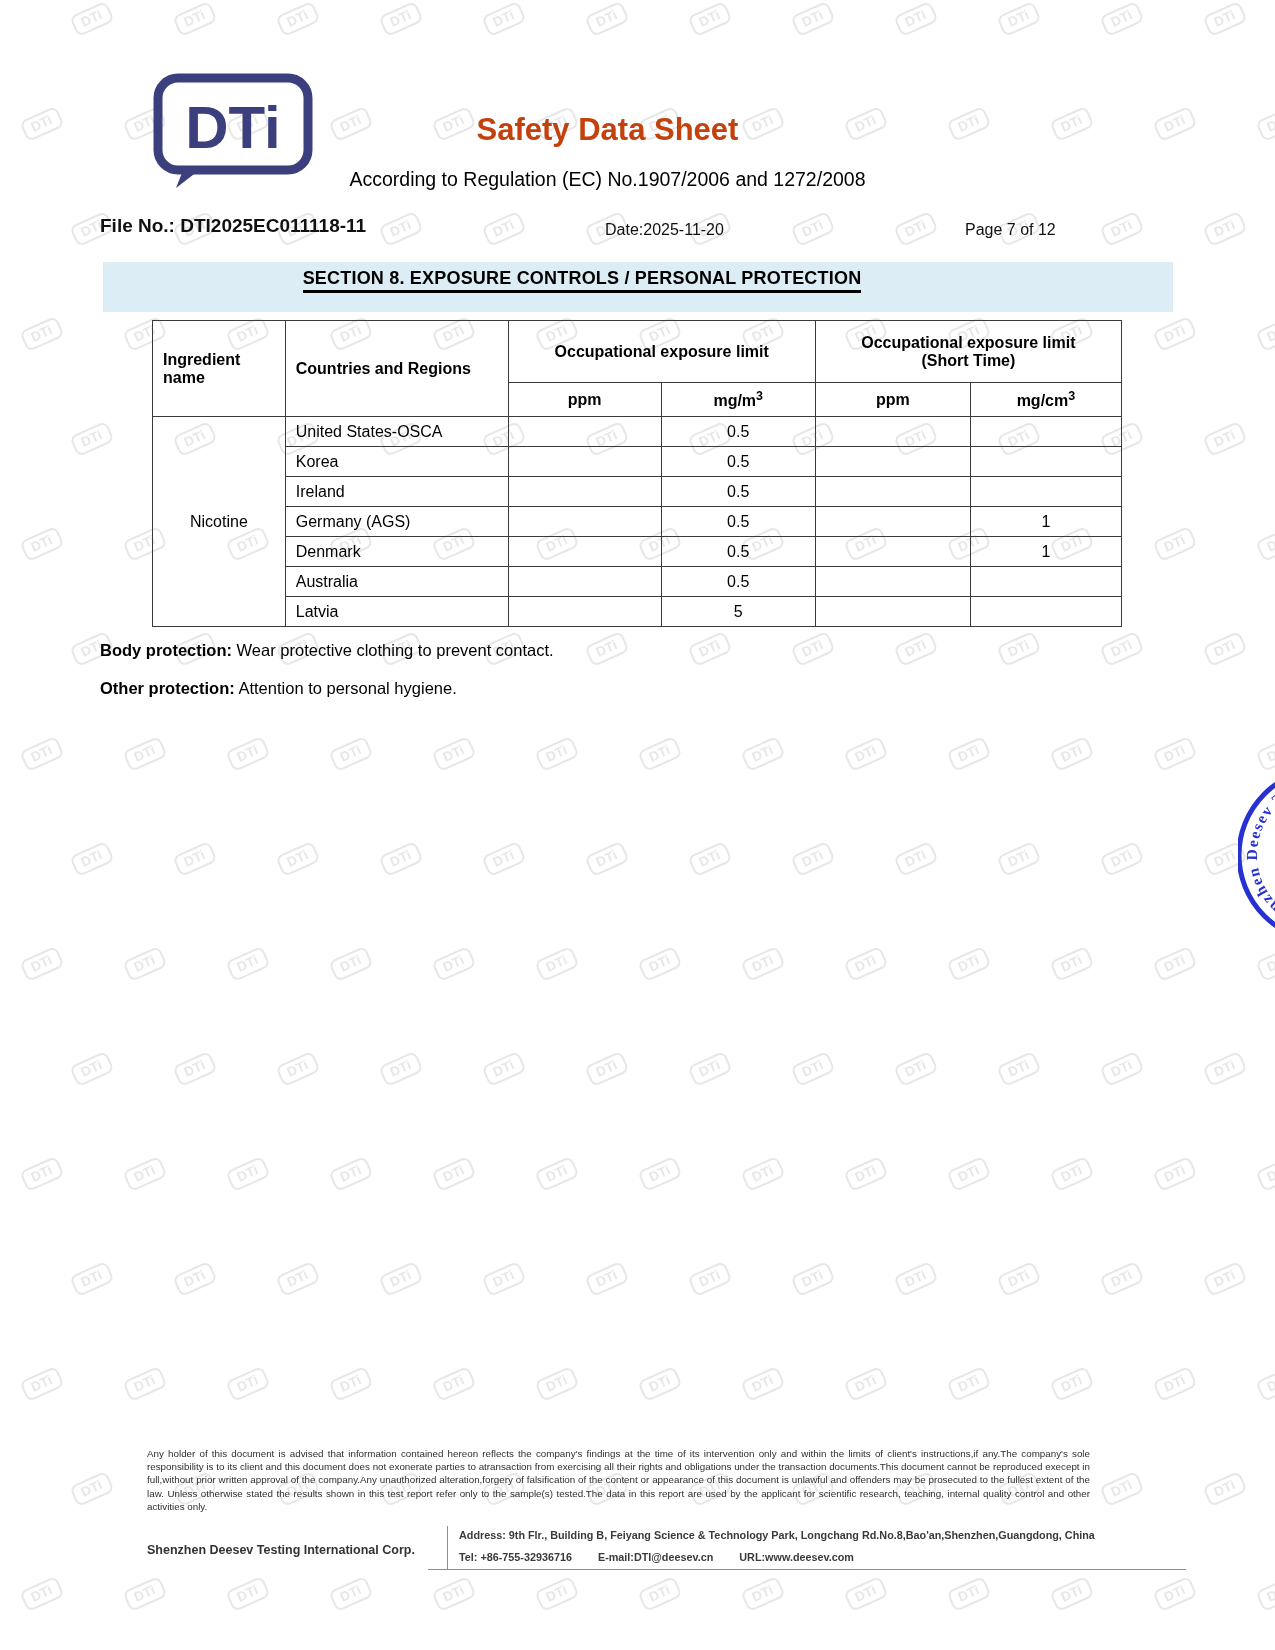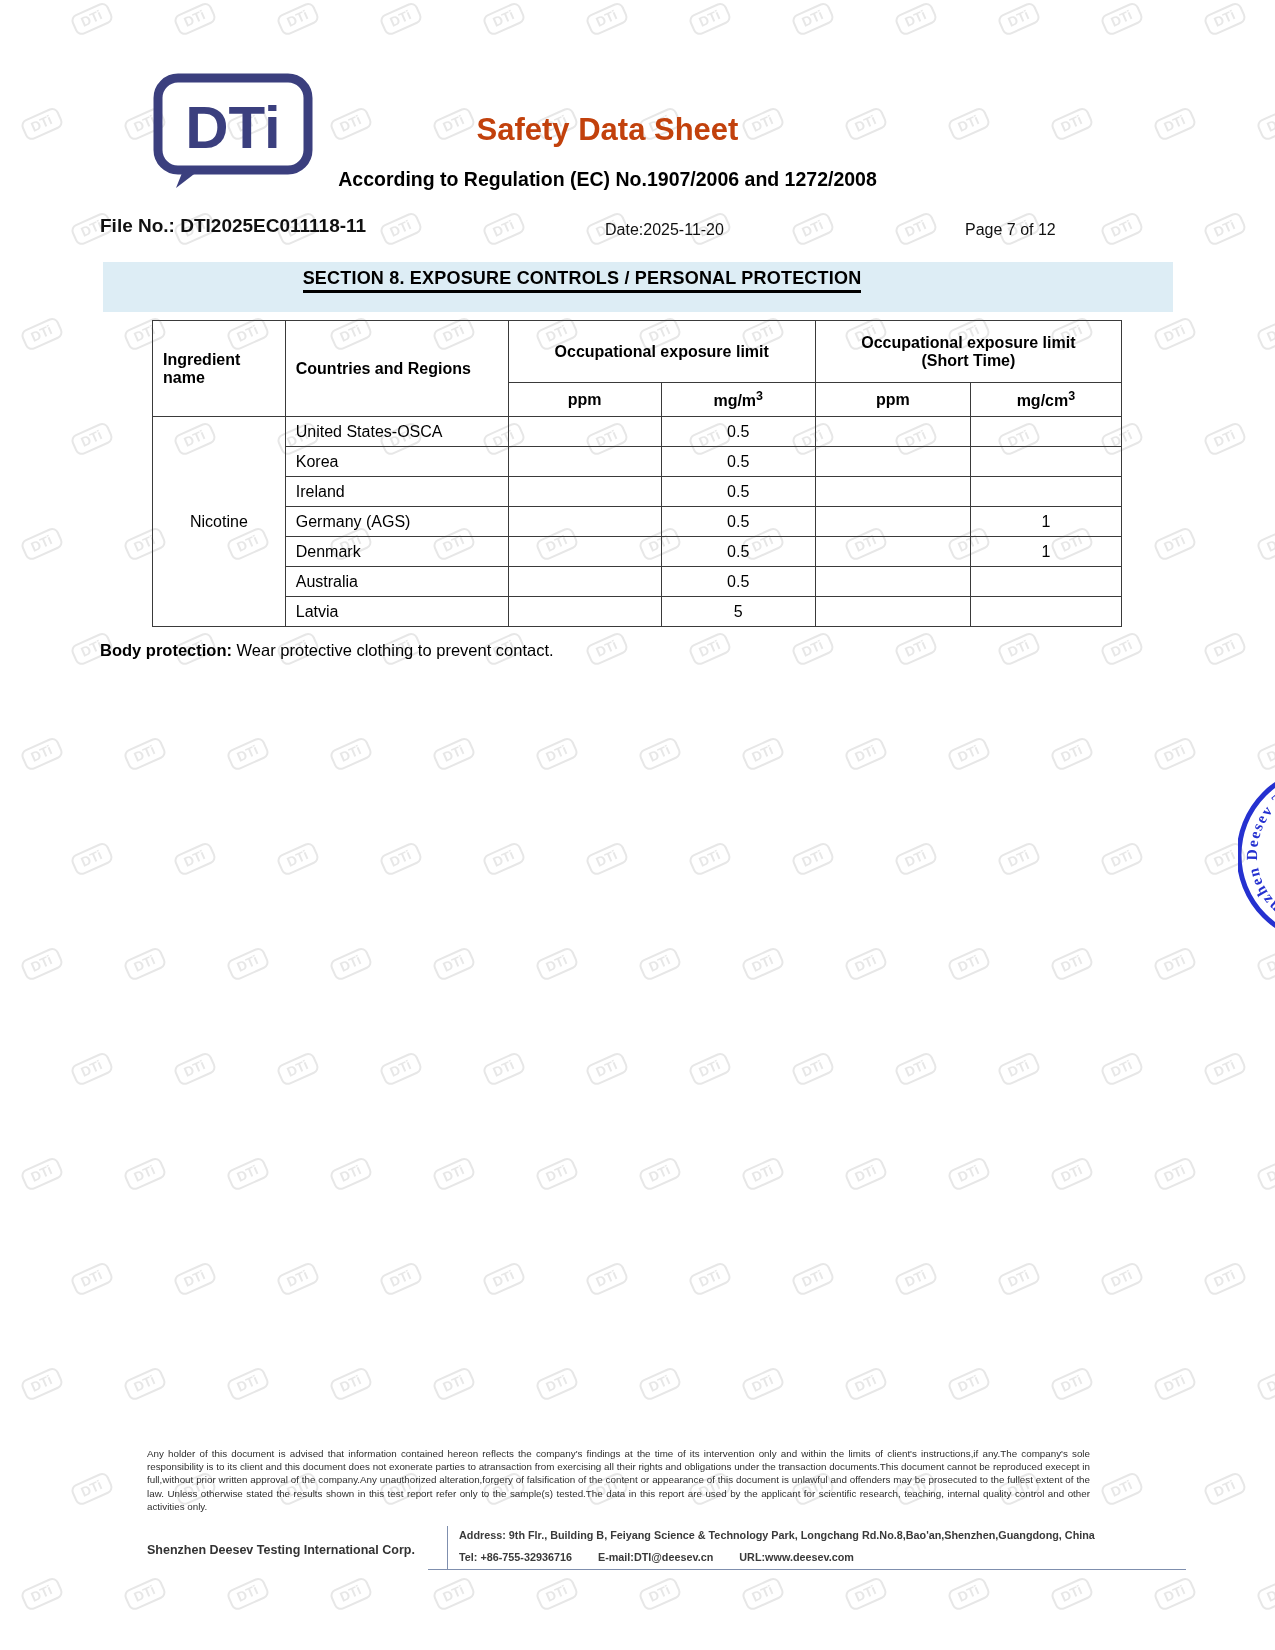--- a/index.html
+++ b/index.html
@@ -20,21 +20,21 @@
   }
   .content { position:relative; z-index:1; }
   
   .logo-svg { position:absolute; left:150px; top:70px; }
   .doc-title {
     position:absolute; left:0; top:112px; width:1215px;
     text-align:center; font-size:31px; font-weight:bold; color:#c2410c;
   }
   .doc-subtitle {
     position:absolute; left:0; top:168px; width:1215px;
-    text-align:center; font-size:19.5px; font-weight:bold; color:#000;
+    text-align:center; font-size:19.5px; font-weight:normal; color:#000;
   }
   .file-no { position:absolute; left:100px; top:215px; font-size:19px; font-weight:bold; }
   .date-txt { position:absolute; left:605px; top:221px; font-size:16px; }
   .page-txt { position:absolute; left:965px; top:221px; font-size:16px; }
   
   .section-band {
     position:absolute; left:103px; top:262px; width:1070px; height:50px;
     background:#ddedf5;
   }
   .section-band .inner {
@@ -379,20 +379,21 @@
         <td></td>
         <td>5</td>
         <td></td>
         <td></td>
       </tr>
     </tbody>
       </table>
 
     <div class="protections">
       <p><b>Body protection:</b><span> Wear protective clothing to prevent contact.</span></p>
+      <p><b>Other protection:</b><span> Attention to personal hygiene.</span></p>
     </div>
 
     <svg class="stamp-svg" width="180" height="180" viewBox="0 0 180 180">
       <circle cx="87" cy="90" r="86" fill="none" stroke="#2531d0" stroke-width="5"></circle>
       <defs>
         <path id="stampTextPath" d="M 87,158 A 68,68 0 1 1 87,22"></path>
       </defs>
       <text font-family="Liberation Serif, serif" font-size="15.5" font-weight="bold" fill="#2531d0" letter-spacing="1.5">
         <textPath href="#stampTextPath" startOffset="20">Shenzhen Deesev Testing International Corp.</textPath>
       </text>

